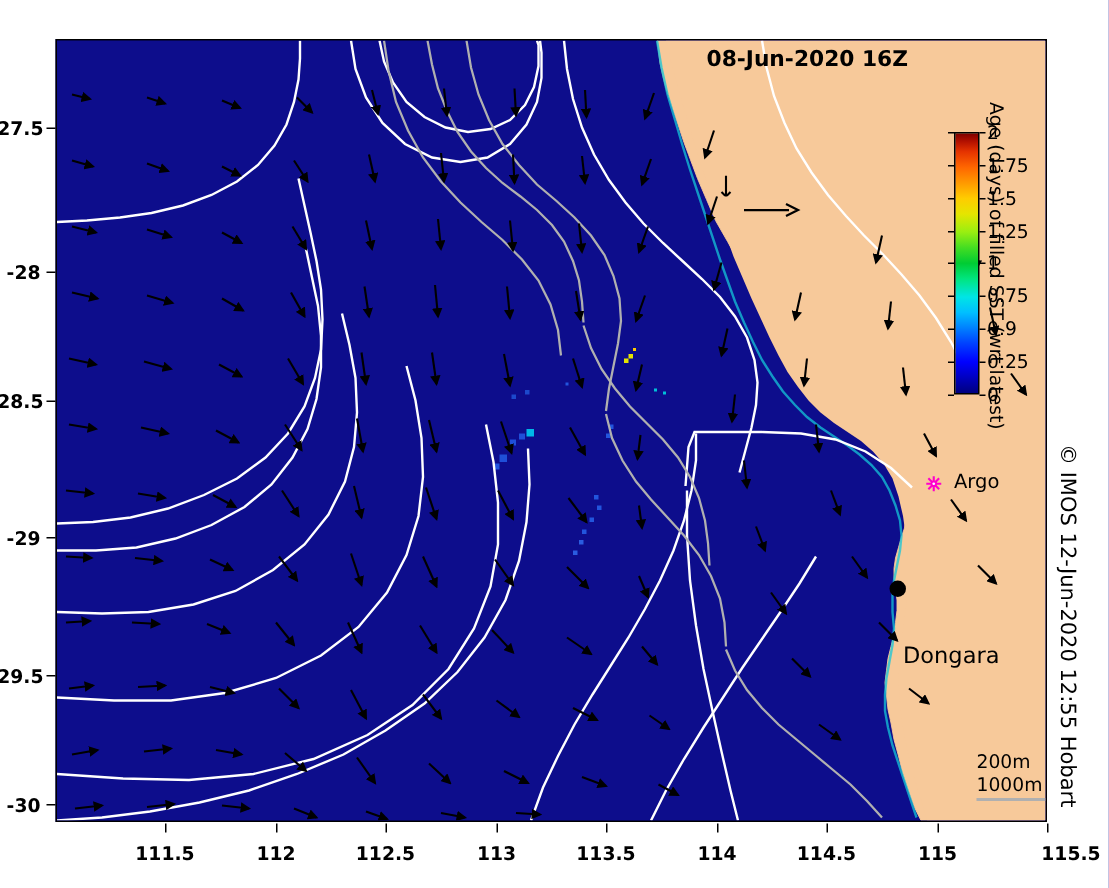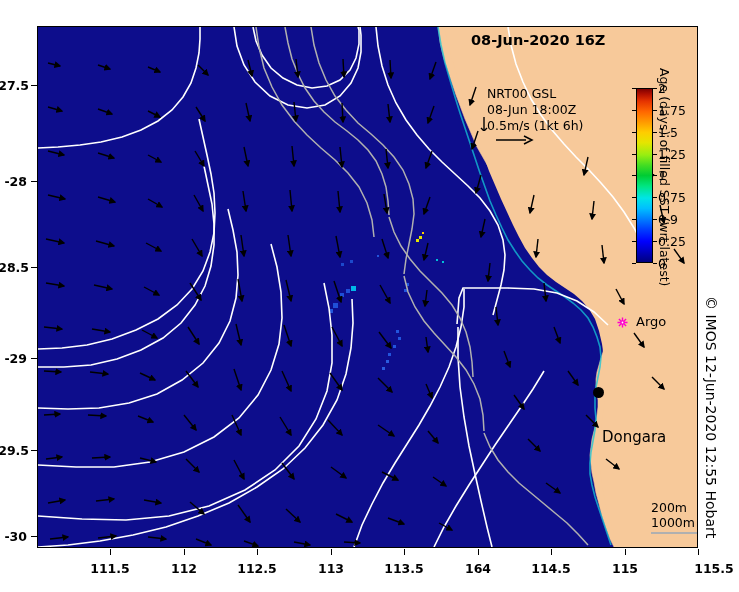--- a/index.html
+++ b/index.html
@@ -360,25 +360,20 @@
           <path d="M 614,350 L 626,362"></path>
         <path d="M 608,90 L 604,108"></path>
           <path d="M 614,134 L 613,152"></path>
         <path d="M 622,178 L 626,196"></path>
           <path d="M 636,222 L 646,236"></path>
       </g>
     </svg>
 
     <div class="map-text" id="title-stamp" style="left:433px;top:5px;">08-Jun-2020 16Z</div>
 
-    <div class="map-text" id="gsl-block" style="left:449px;top:59px;">
-      <div>NRT00 GSL</div>
-      <div>08-Jun 18:00Z</div>
-      <div>0.5m/s (1kt 6h)</div>
-    </div>
     <svg id="barb-mark" style="left:441px;top:90px;" viewBox="0 0 10 14">
       <path d="M5,0 L5,13" stroke="#000" stroke-width="1.4" fill="none"></path>
       <path d="M2,11 L5,14 L8,11" stroke="#000" stroke-width="1.4" fill="none"></path>
     </svg>
     <svg id="vec-arrow" style="left:456px;top:107px;" viewBox="0 0 40 12">
       <path d="M2,6 L32,6" stroke="#000" stroke-width="1.5"></path>
       <path d="M30,2 L38,6 L30,10" stroke="#000" stroke-width="1.5" fill="none"></path>
     </svg>
 
     <svg id="argo-marker" style="left:579px;top:290px;" viewBox="0 0 11 11">
@@ -443,21 +438,21 @@
     <div class="tick xtick" style="left:478px;top:549px;"></div>
     <div class="tick xtick" style="left:551px;top:549px;"></div>
     <div class="tick xtick" style="left:625px;top:549px;"></div>
     <div class="tick xtick" style="left:698px;top:549px;"></div>
 
     <div class="xtick-label" style="left:80px;top:561px;">111.5</div>
     <div class="xtick-label" style="left:154px;top:561px;">112</div>
     <div class="xtick-label" style="left:227px;top:561px;">112.5</div>
     <div class="xtick-label" style="left:301px;top:561px;">113</div>
     <div class="xtick-label" style="left:374px;top:561px;">113.5</div>
-    <div class="xtick-label" style="left:448px;top:561px;">164</div>
+    <div class="xtick-label" style="left:448px;top:561px;">114</div>
     <div class="xtick-label" style="left:521px;top:561px;">114.5</div>
     <div class="xtick-label" style="left:595px;top:561px;">115</div>
     <div class="xtick-label" style="left:684px;top:561px;">115.5</div>
   </div>
 
   <div>
     <div class="tick ytick" style="left:31px;top:85px;"></div>
     <div class="tick ytick" style="left:31px;top:181px;"></div>
     <div class="tick ytick" style="left:31px;top:267px;"></div>
     <div class="tick ytick" style="left:31px;top:358px;"></div>

